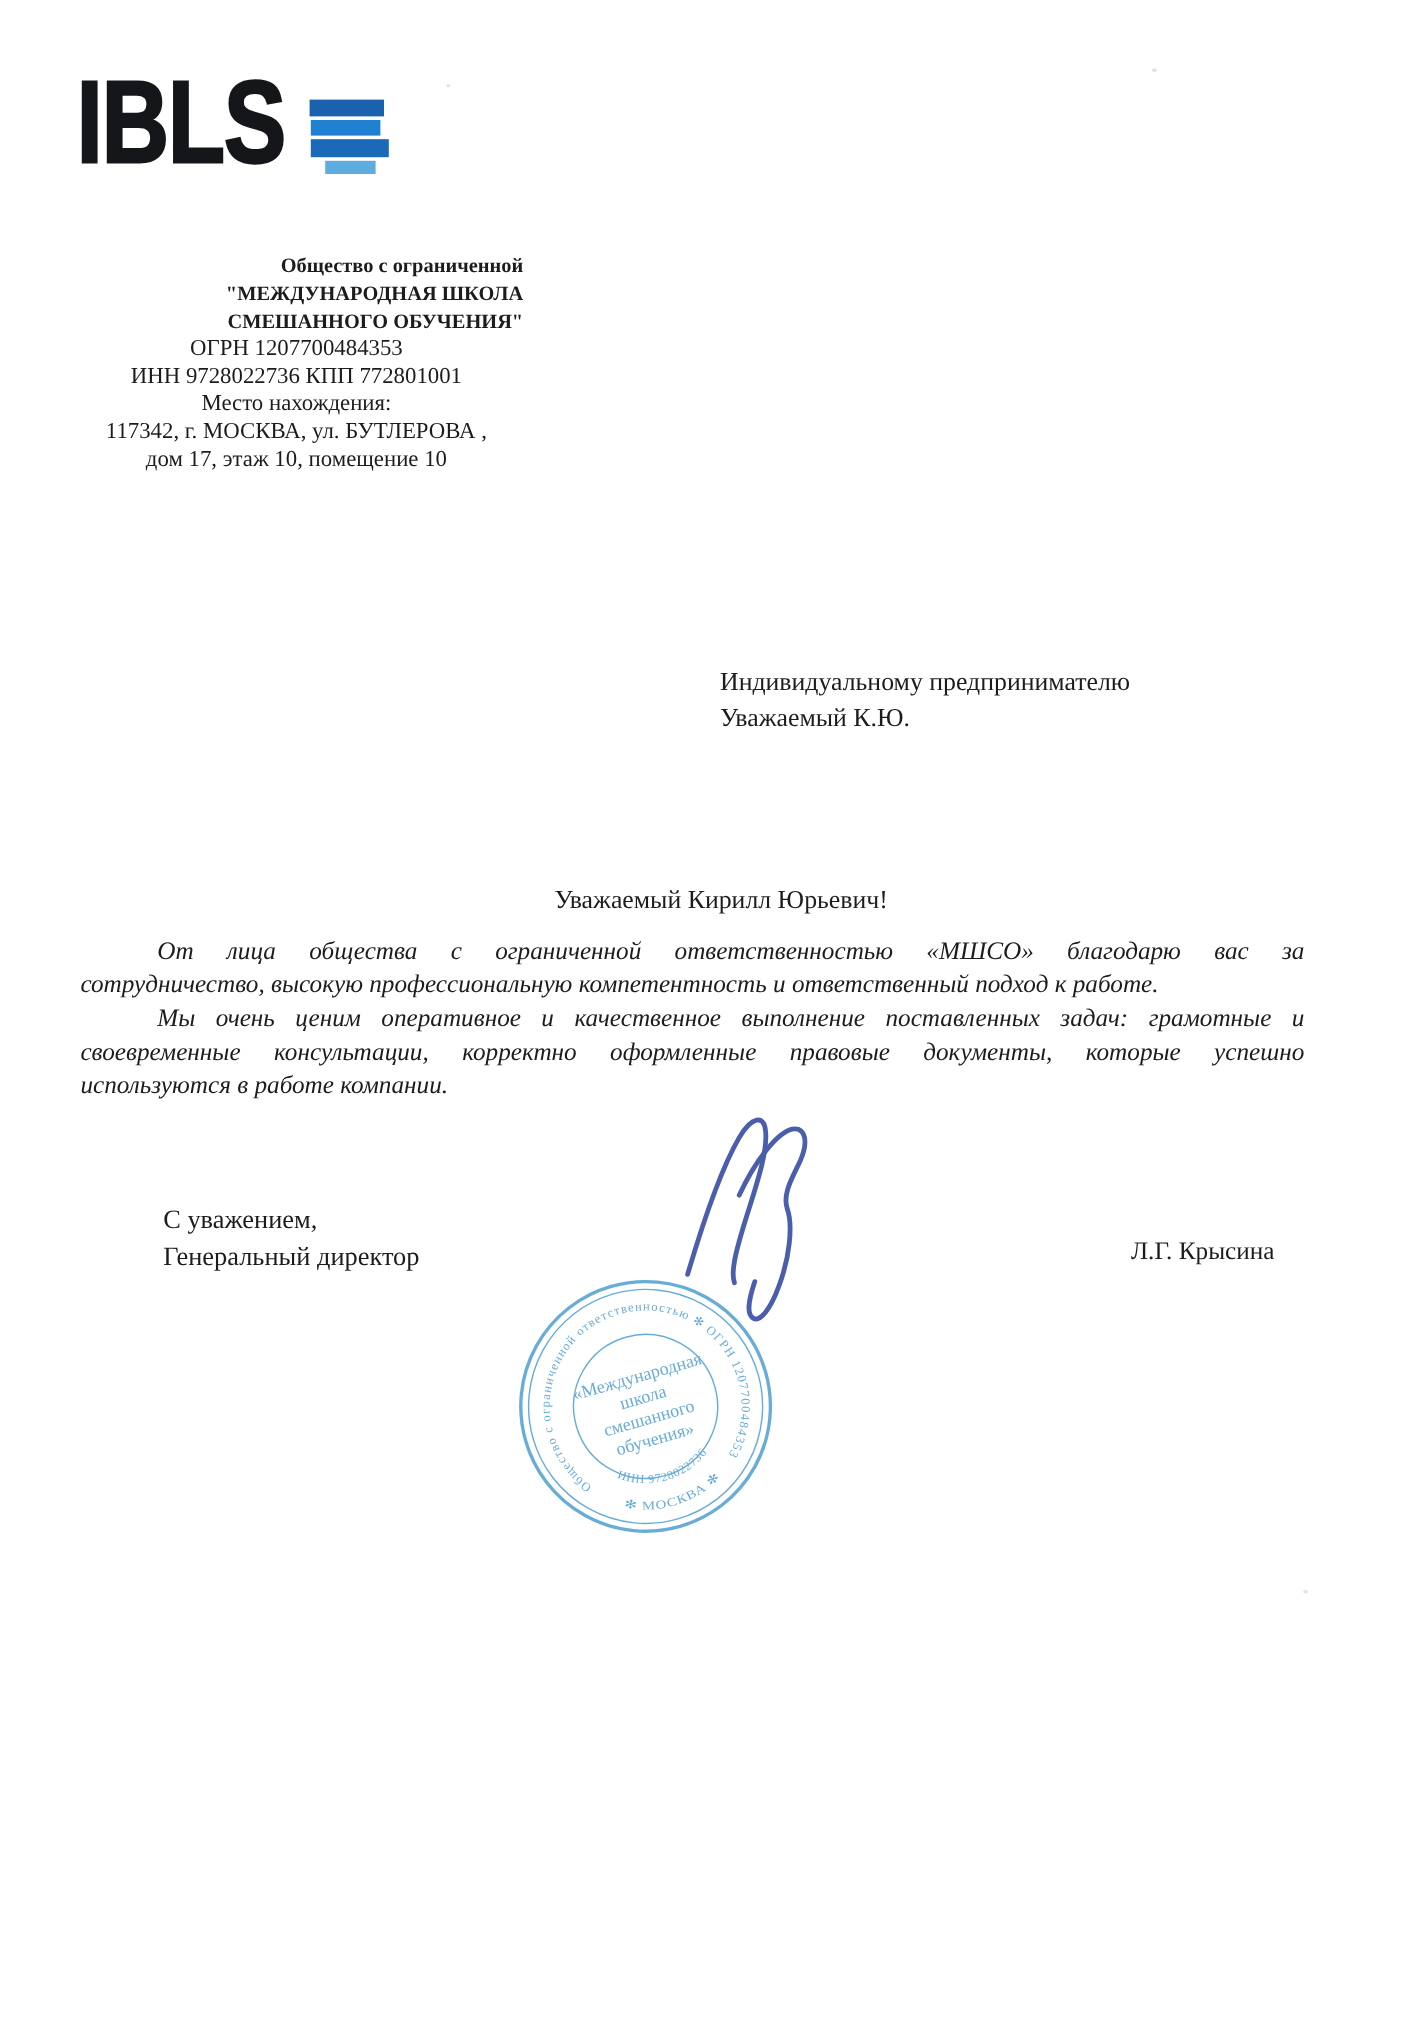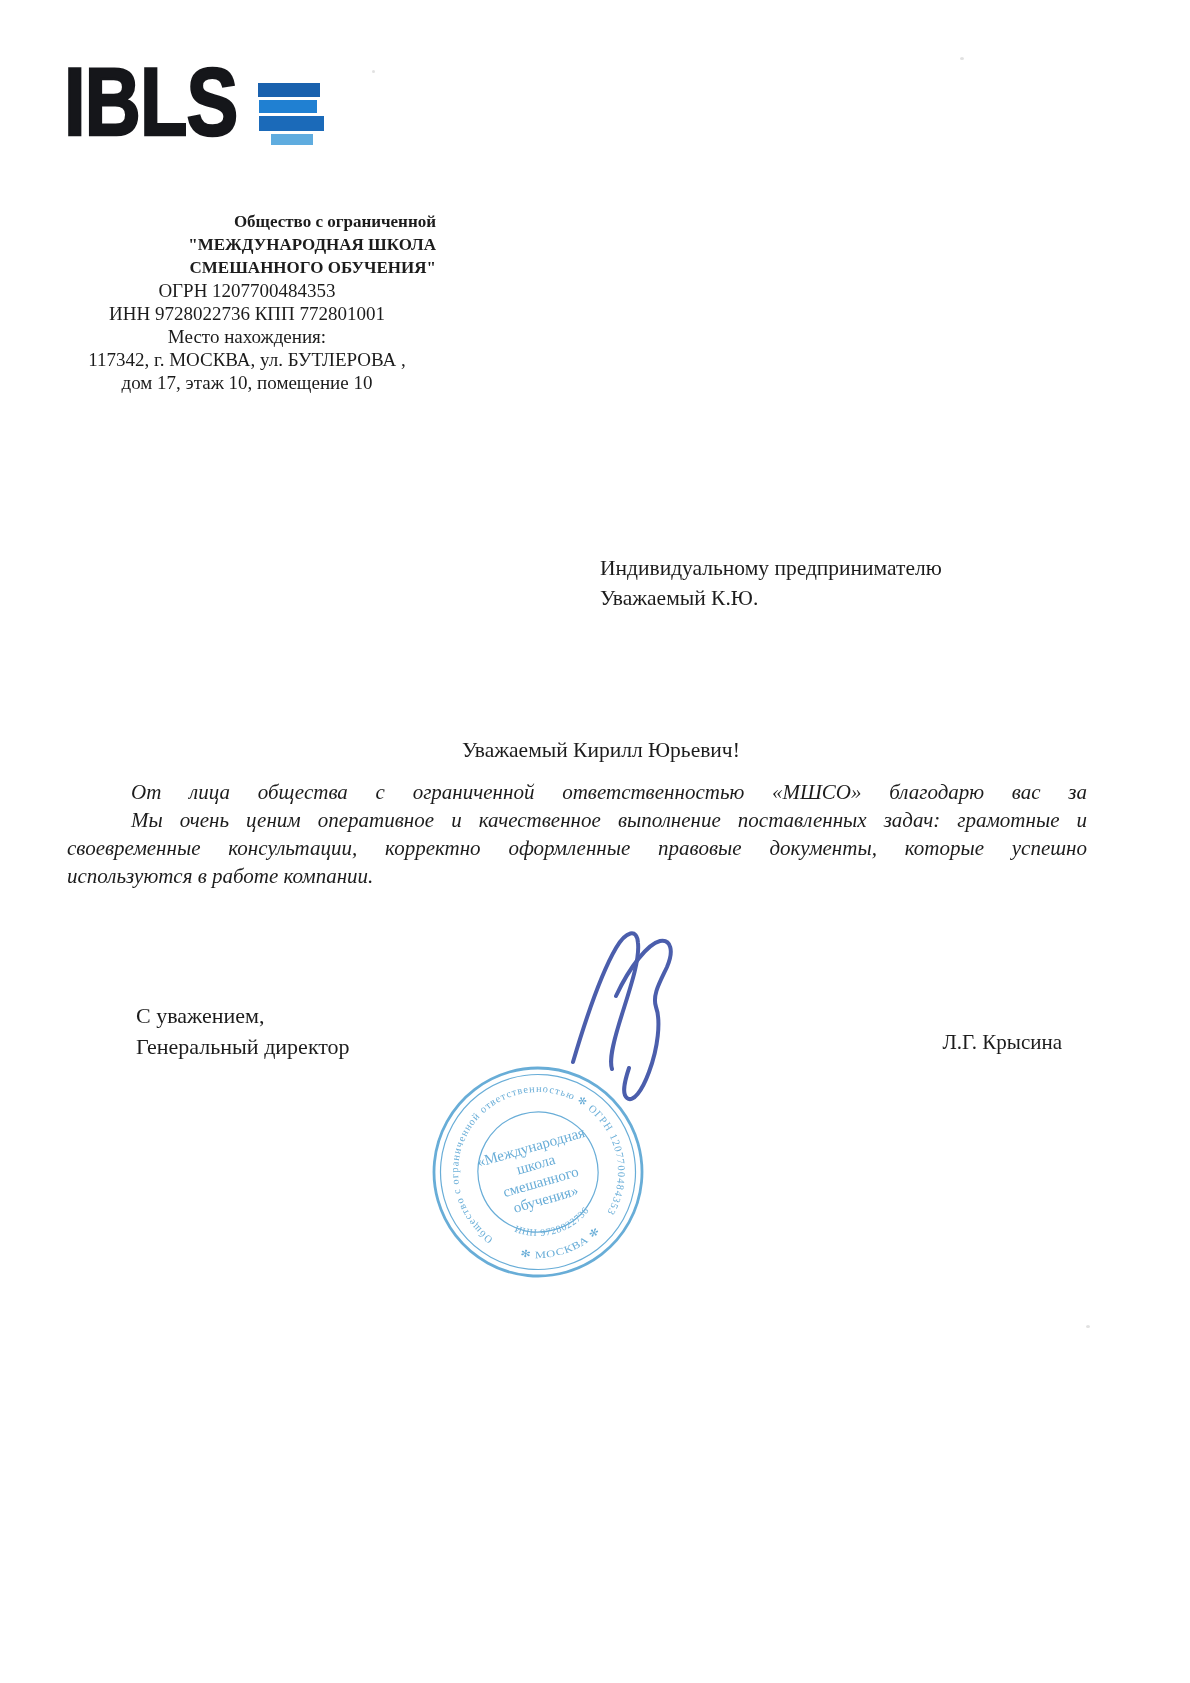--- a/index.html
+++ b/index.html
@@ -116,20 +116,21 @@
 
   <div class="recipient">
     <div>Индивидуальному предпринимателю</div>
     <div>Уважаемый К.Ю.</div>
   </div>
 
   <div class="salutation">Уважаемый Кирилл Юрьевич!</div>
 
   <div class="body-block">
     <div class="bl indent just">От лица общества с ограниченной ответственностью «МШСО» благодарю вас за</div>
+    <div class="bl plain">сотрудничество, высокую профессиональную компетентность и ответственный подход к работе.</div>
     <div class="bl indent just">Мы очень ценим оперативное и качественное выполнение поставленных задач: грамотные и</div>
     <div class="bl just">своевременные консультации, корректно оформленные правовые документы, которые успешно</div>
     <div class="bl plain">используются в работе компании.</div>
   </div>
 
   <div class="closing-left">
     <div>С уважением,</div>
     <div>Генеральный директор</div>
   </div>
   <div class="signer-name">Л.Г. Крысина</div>

